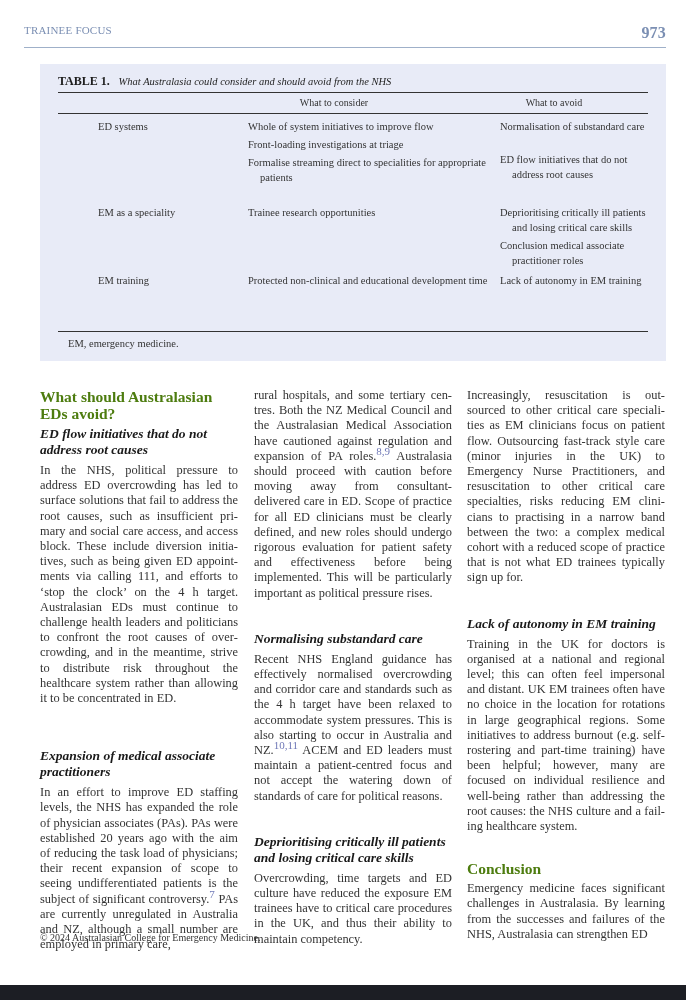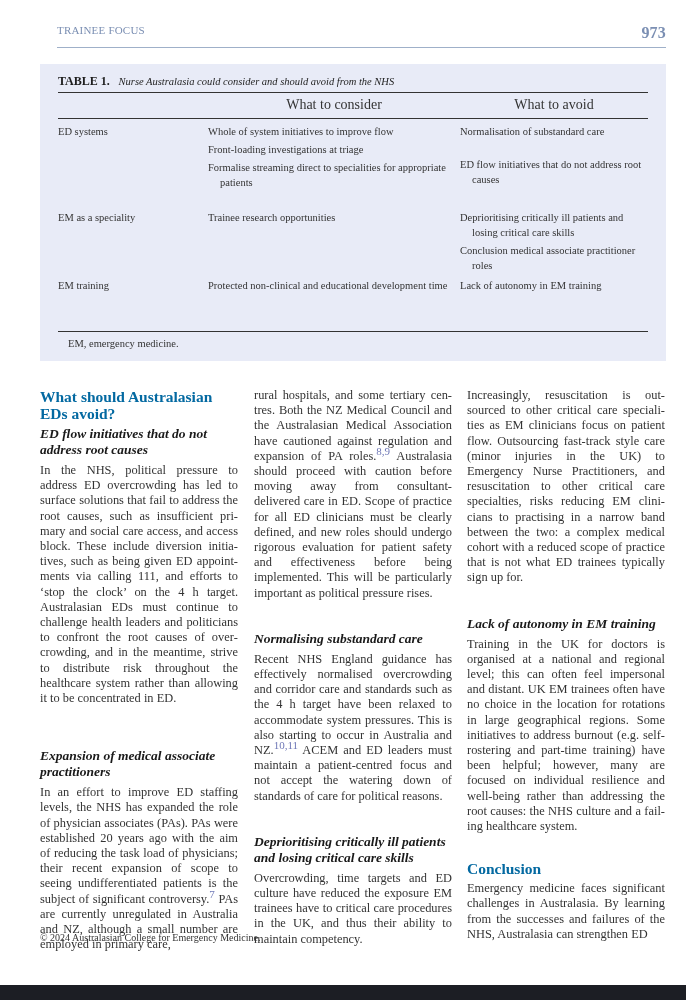--- a/index.html
+++ b/index.html
@@ -4,70 +4,70 @@
 <style>
   html, body { margin: 0; padding: 0; }
   body {
     width: 686px; height: 1000px; overflow: hidden;
     background: #ffffff;
     font-family: "Liberation Serif", "DejaVu Serif", serif;
     color: #2b2b2b;
     position: relative;
   }
   .running-head {
-    position: absolute; left: 57px; right: 20px; top: 24px;
+    position: absolute; left: 24px; right: 20px; top: 24px;
     display: flex; justify-content: space-between;
     font-size: 11px; color: #7b8fb3; letter-spacing: 0.2px;
     padding-bottom: 5px; border-bottom: 1.5px solid #9fb0c9;
   }
   .running-head .pg { font-size: 16px; font-weight: bold; }
   .table-box {
     position: absolute; left: 40px; top: 64px; width: 626px; height: 297px;
     background: #e8ebf7;
   }
   .table-inner { position: absolute; left: 18px; right: 18px; top: 10px; }
   .tcaption { font-size: 11px; color: #1e1e1e; padding-bottom: 3px; border-bottom: 1.5px solid #333; }
   .tcaption .lbl { font-variant: small-caps; font-weight: bold; font-size: 12px; margin-right: 6px; }
   .tcaption .ttl { font-style: italic; font-size: 10.5px; }
-  .thead { display: flex; font-size: 14px; padding: 4px 0 5px 0; border-bottom: 1.5px solid #333; color: #333; }
+  .thead { display: flex; font-size: 10px; padding: 4px 0 5px 0; border-bottom: 1.5px solid #333; color: #333; }
   .col-a { width: 150px; }
   .col-b { width: 252px; }
   .col-c { flex: 1; }
   .thead .col-b { text-align: center; }
   .thead .col-c { text-align: center; }
   .trow { display: flex; font-size: 10.5px; line-height: 15px; color: #333; }
   .cell-list .item { margin-bottom: 3px; padding-left: 12px; text-indent: -12px; }
-  .tbody { padding-top: 5px; }
+  .tbody { padding-top: 5px; margin-left: 40px; }
   .tfoot-line { position: absolute; left: 18px; right: 18px; top: 267px; border-top: 1.5px solid #333; }
   .tfoot { position: absolute; left: 28px; top: 274px; font-size: 10.5px; color: #333; }
 
   .col { position: absolute; top: 388px; width: 198px; font-size: 12.4px; line-height: 15.2px; color: #333; }
   .col1 { left: 40px; }
   .col2 { left: 254px; }
   .col3 { left: 467px; }
   .col p { margin: 0; text-align: justify; hyphens: manual; }
-  .h1 { font-size: 15.5px; font-weight: bold; line-height: 17px; color: #0369a1; margin: 0 0 4px 0; }
+  .h1 { font-size: 15.5px; font-weight: bold; line-height: 17px; color: #4d7c0f; margin: 0 0 4px 0; }
   .h2 { font-size: 13.5px; font-weight: bold; font-style: italic; line-height: 16px; color: #1a1a1a; margin: 0 0 5px 0; }
   .sup { font-size: 11px; vertical-align: super; color: #6f78b7; line-height: 0; }
   .copyright { position: absolute; left: 40px; top: 932px; font-size: 10px; color: #333; }
   .bottom-bar { position: absolute; left: 0; right: 0; top: 985px; height: 15px; background: #1c1e24; }
 </style>
 </head>
 <body>
 
 <div class="running-head">
   <span>TRAINEE FOCUS</span>
   <span class="pg">973</span>
 </div>
 
 <div class="table-box">
   <div class="table-inner">
     <div class="tcaption">
       <span class="lbl">TABLE 1.</span>
-      <span class="ttl">Nurse Australasia could consider and should avoid from the NHS</span>
+      <span class="ttl">What Australasia could consider and should avoid from the NHS</span>
     </div>
     <div class="thead">
       <div class="col-a"></div>
       <div class="col-b">What to consider</div>
       <div class="col-c">What to avoid</div>
     </div>
     <div class="tbody">
       <div class="trow" style="height:86px;">
         <div class="col-a">ED systems</div>
         <div class="col-b cell-list">

